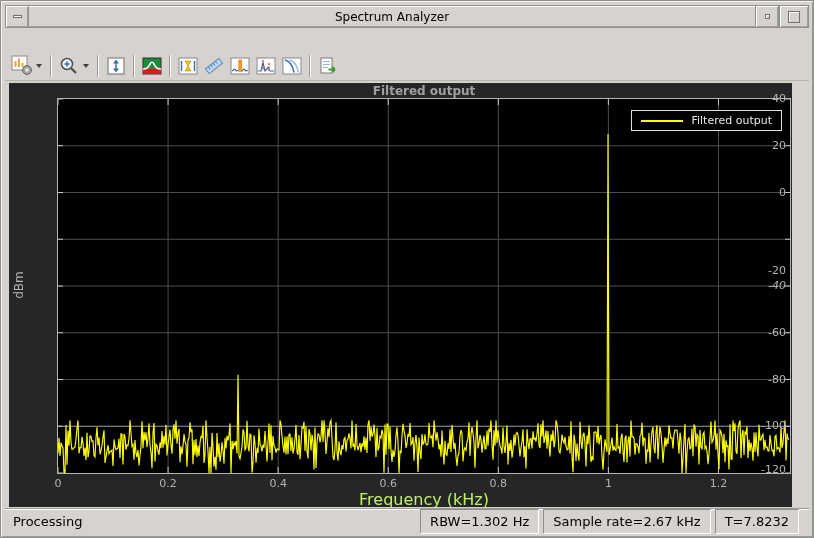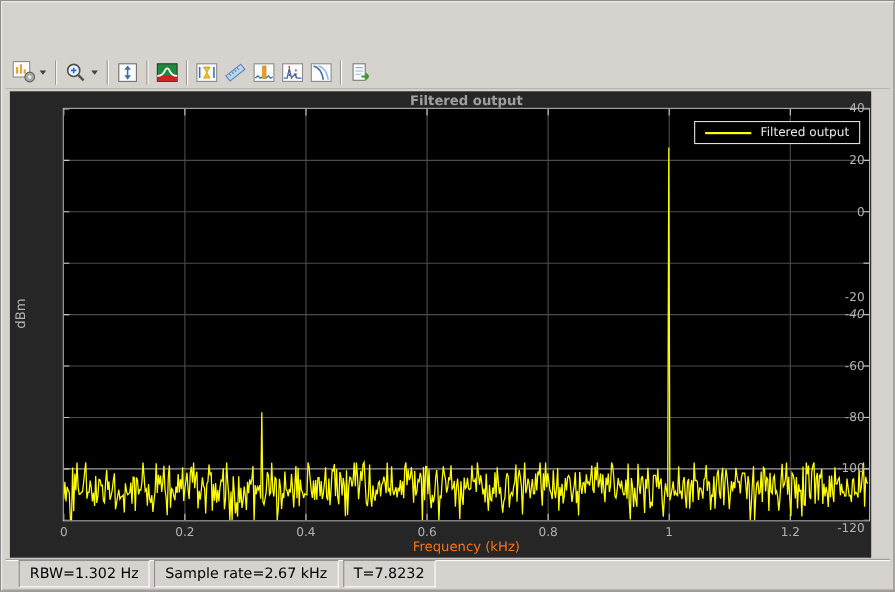--- a/index.html
+++ b/index.html
@@ -52,35 +52,47 @@
   .plot-box svg{display:block;}
   .legend{position:absolute;top:11px;right:8px;display:flex;align-items:center;
     background:#000;border:1px solid #e0e0e0;padding:3px 9px;}
   .legend-line{width:42px;height:2px;background:#ffff00;margin-right:8px;}
   .legend-text{font-size:11px;color:#e8e8e8;white-space:nowrap;}
   .ytick{position:absolute;left:0;right:6px;text-align:right;font-size:11px;color:#b3b3b3;}
   .xtick{position:absolute;top:394px;width:40px;text-align:center;font-size:11px;color:#b3b3b3;}
   .ylabel-rot{position:absolute;left:-4px;top:195px;transform:rotate(-90deg);
     transform-origin:center;font-size:12px;color:#b3b3b3;}
   .xlabel-caption{position:absolute;left:49px;top:407px;width:732px;text-align:center;
-    font-size:12px;color:#f97316;}
+    font-size:16px;color:#bef264;}
   
   .statusbar{position:absolute;left:4px;top:507px;right:4px;height:26px;
     border-top:1px solid #9a9a9a;box-shadow:inset 0 1px 0 #fff;
     display:flex;align-items:center;padding:0 10px 0 8px;}
   .status-msg{flex:1;font-size:13px;color:#000;}
   .status-field{font-size:13px;color:#000;background:#d6d3ce;
     border:1px solid;border-color:#8f8f8f #fff #fff #8f8f8f;
     padding:4px 9px;margin-left:4px;white-space:nowrap;}
 </style>
 </head>
 <body>
 
 <div class="window">
 
+  <div class="titlebar">
+    <div class="tb-btn">
+      <div class="dash"></div>
+    </div>
+    <div class="tb-title">Spectrum Analyzer</div>
+    <div class="tb-btn">
+      <div class="minsq"></div>
+    </div>
+    <div class="tb-btn wide">
+      <div class="maxsq"></div>
+    </div>
+  </div>
 
 
   <div class="toolbar">
     <div class="tool-btn">
       <svg width="22" height="21" viewBox="0 0 22 21">
         <rect x="1" y="1" width="15" height="14" fill="#fdfdfd" stroke="#8a8a8a"></rect>
         <line x1="4.5" y1="12" x2="4.5" y2="6" stroke="#e8a33d" stroke-width="2"></line>
         <line x1="8" y1="12" x2="8" y2="3.5" stroke="#e8a33d" stroke-width="2"></line>
         <line x1="11.5" y1="12" x2="11.5" y2="8" stroke="#e8a33d" stroke-width="2"></line>
         <circle cx="16" cy="15" r="4.4" fill="#a8a8a8" stroke="#5f5f5f"></circle>
@@ -235,34 +247,35 @@
 
     <div id="ylabels">
         <div class="ytick" style="top: 9px;">40</div>
         <div class="ytick" style="top: 55.75px; text-align: right;">20</div>
         <div class="ytick" style="top: 102.5px;">0</div>
         <div class="ytick" style="top: 149.25px; margin-top: 32px;">-20</div>
         <div class="ytick" style="top: 196px; font-style: italic;">-40</div>
         <div class="ytick" style="top: 242.75px;">-60</div>
         <div class="ytick" style="top: 289.5px;">-80</div>
         <div class="ytick" style="top: 336.25px;">-100</div>
-        <div class="ytick" style="top: 391px; margin-left: 32px;">-120</div>
+        <div class="ytick" style="top: 380px; margin-left: 32px;">-120</div>
       </div>
     <div class="ylabel-rot">dBm</div>
     <div id="xlabels">
         <div class="xtick" style="left: 29px;">0</div>
         <div class="xtick" style="left: 139.075px;">0.2</div>
         <div class="xtick" style="left: 249.15px;">0.4</div>
         <div class="xtick" style="left: 359.226px;">0.6</div>
         <div class="xtick" style="left: 469.301px;">0.8</div>
         <div class="xtick" style="left: 579.376px;">1</div>
         <div class="xtick" style="left: 689.451px;">1.2</div>
       </div>
     <div class="xlabel-caption">Frequency (kHz)</div>
   </div>
 
   <div class="statusbar">
+    <div class="status-msg">Processing</div>
     <div class="status-field">RBW=1.302 Hz</div>
     <div class="status-field">Sample rate=2.67 kHz</div>
     <div class="status-field">T=7.8232</div>
   </div>
 
 </div>
 
 </body></html>

